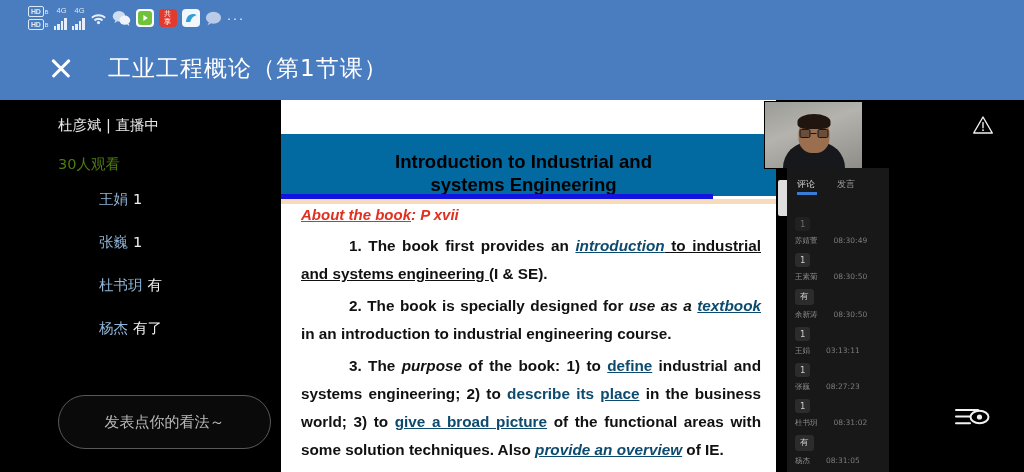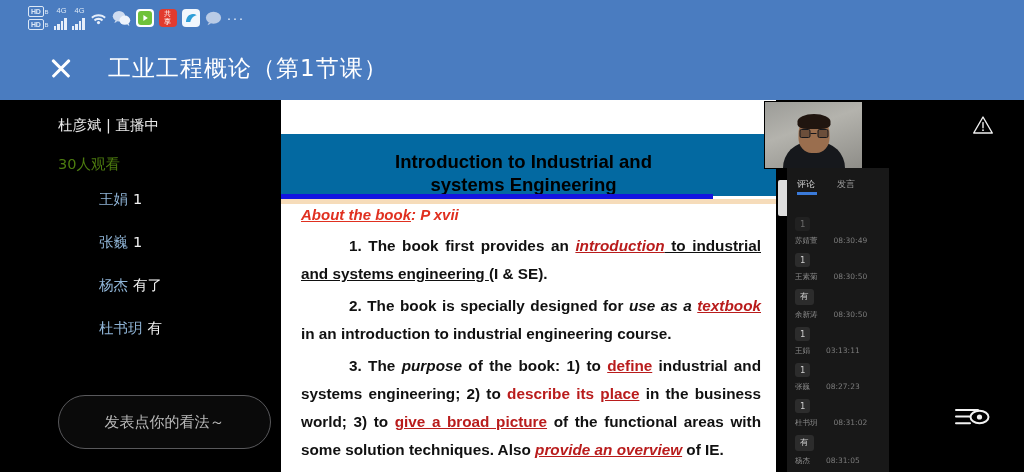--- a/index.html
+++ b/index.html
@@ -115,21 +115,21 @@
     color: #e03020; font-weight: bold; font-style: italic; font-size: 15px;
     margin-bottom: 9px;
   }
   .p-about u { text-decoration: underline; }
   .p-about .plain { font-style: italic; }
   .para {
     color: #111; font-weight: bold; font-size: 15.3px; line-height: 28px;
     text-align: justify; text-indent: 48px; margin-bottom: 4px;
     font-family: "Liberation Sans", sans-serif;
   }
-  .red { color: #b91c1c; }
+  .red { color: #0c4a6e; }
   .ul { text-decoration: underline; }
   .it { font-style: italic; }
 
   
   .presenter {
     position: absolute; left: 764px; top: 101px; width: 99px; height: 68px;
     background: linear-gradient(160deg,#9c9c98 0%,#b4b3ad 40%,#8e8d88 100%);
     overflow: hidden; border: 1px solid #000;
   }
   .pv-body {
@@ -292,24 +292,24 @@
       <div class="viewers-line">30人观看</div>
 
       <div class="chatlist">
         <div class="chat-row">
           <span class="chat-name">王娟</span><span class="chat-msg">1</span>
         </div>
         <div class="chat-row">
           <span class="chat-name">张巍</span><span class="chat-msg">1</span>
         </div>
         <div class="chat-row">
+          <span class="chat-name">杜书玥</span><span class="chat-msg">有</span>
+        </div>
+        <div class="chat-row">
           <span class="chat-name">杨杰</span><span class="chat-msg">有了</span>
-        </div>
-        <div class="chat-row">
-          <span class="chat-name">杜书玥</span><span class="chat-msg">有</span>
         </div>
       </div>
 
       <div class="input-pill">
         <span>发表点你的看法～</span>
       </div>
 
     </div>
 
     <div class="slide">

